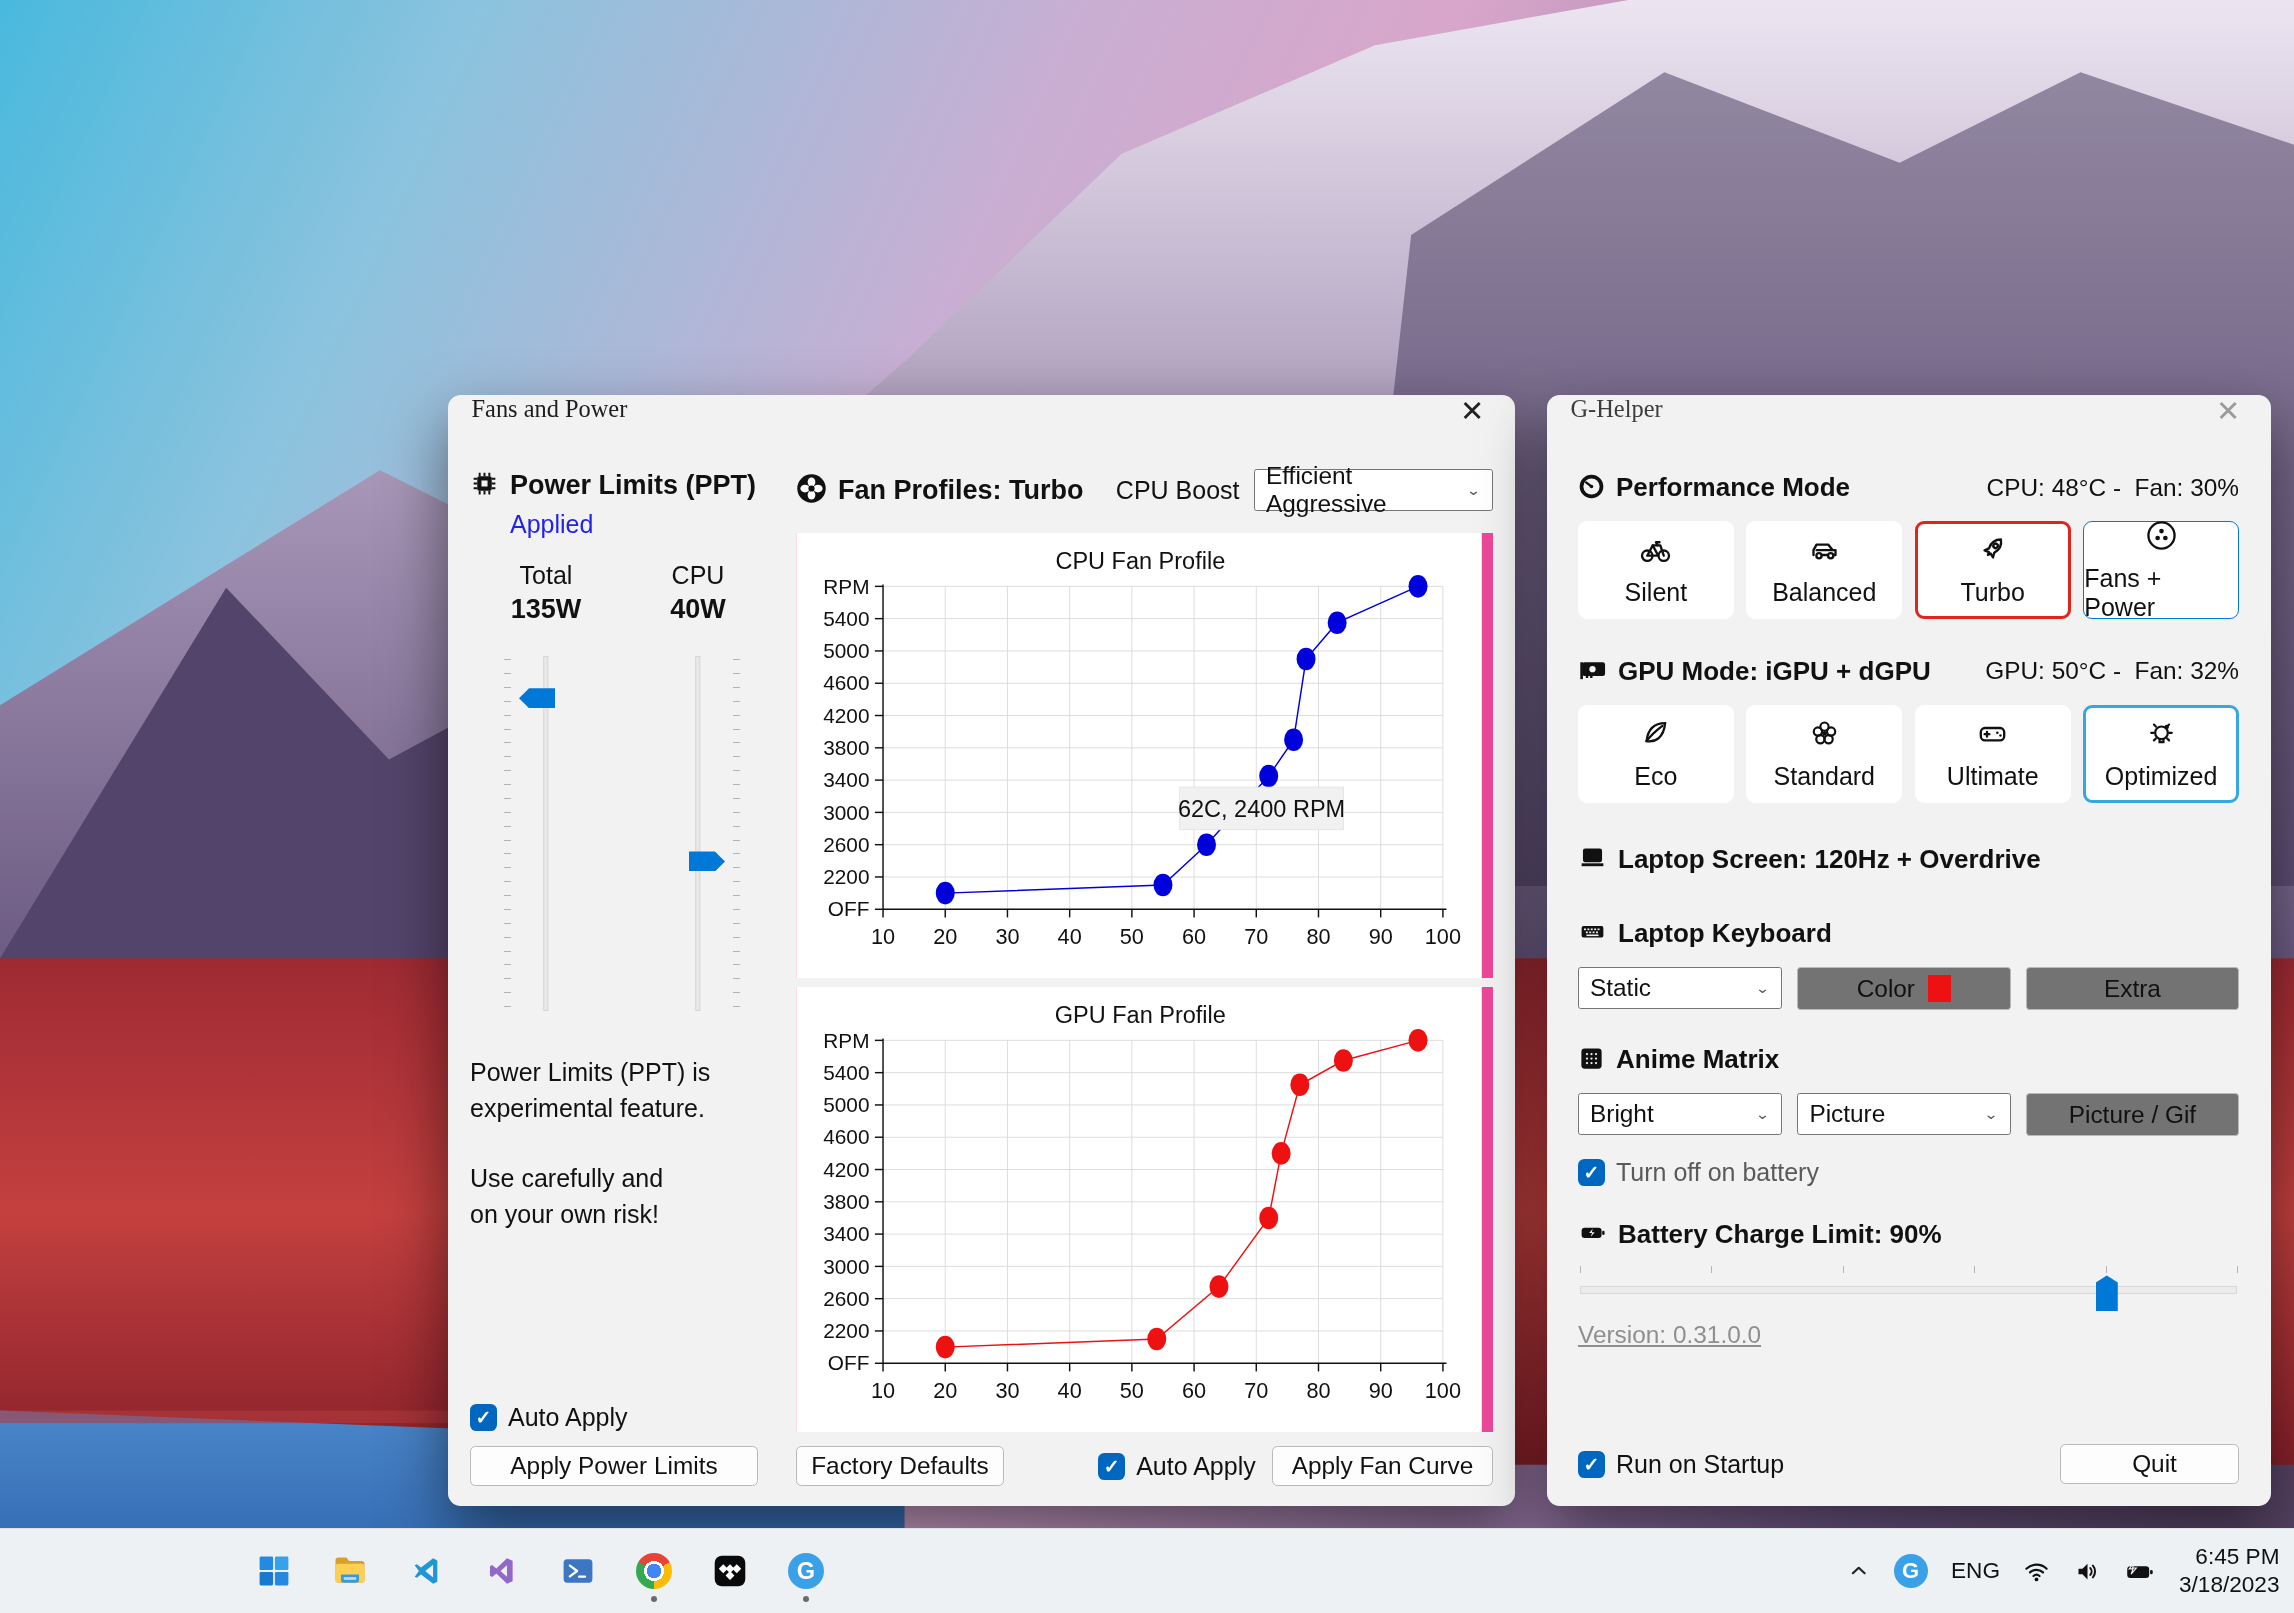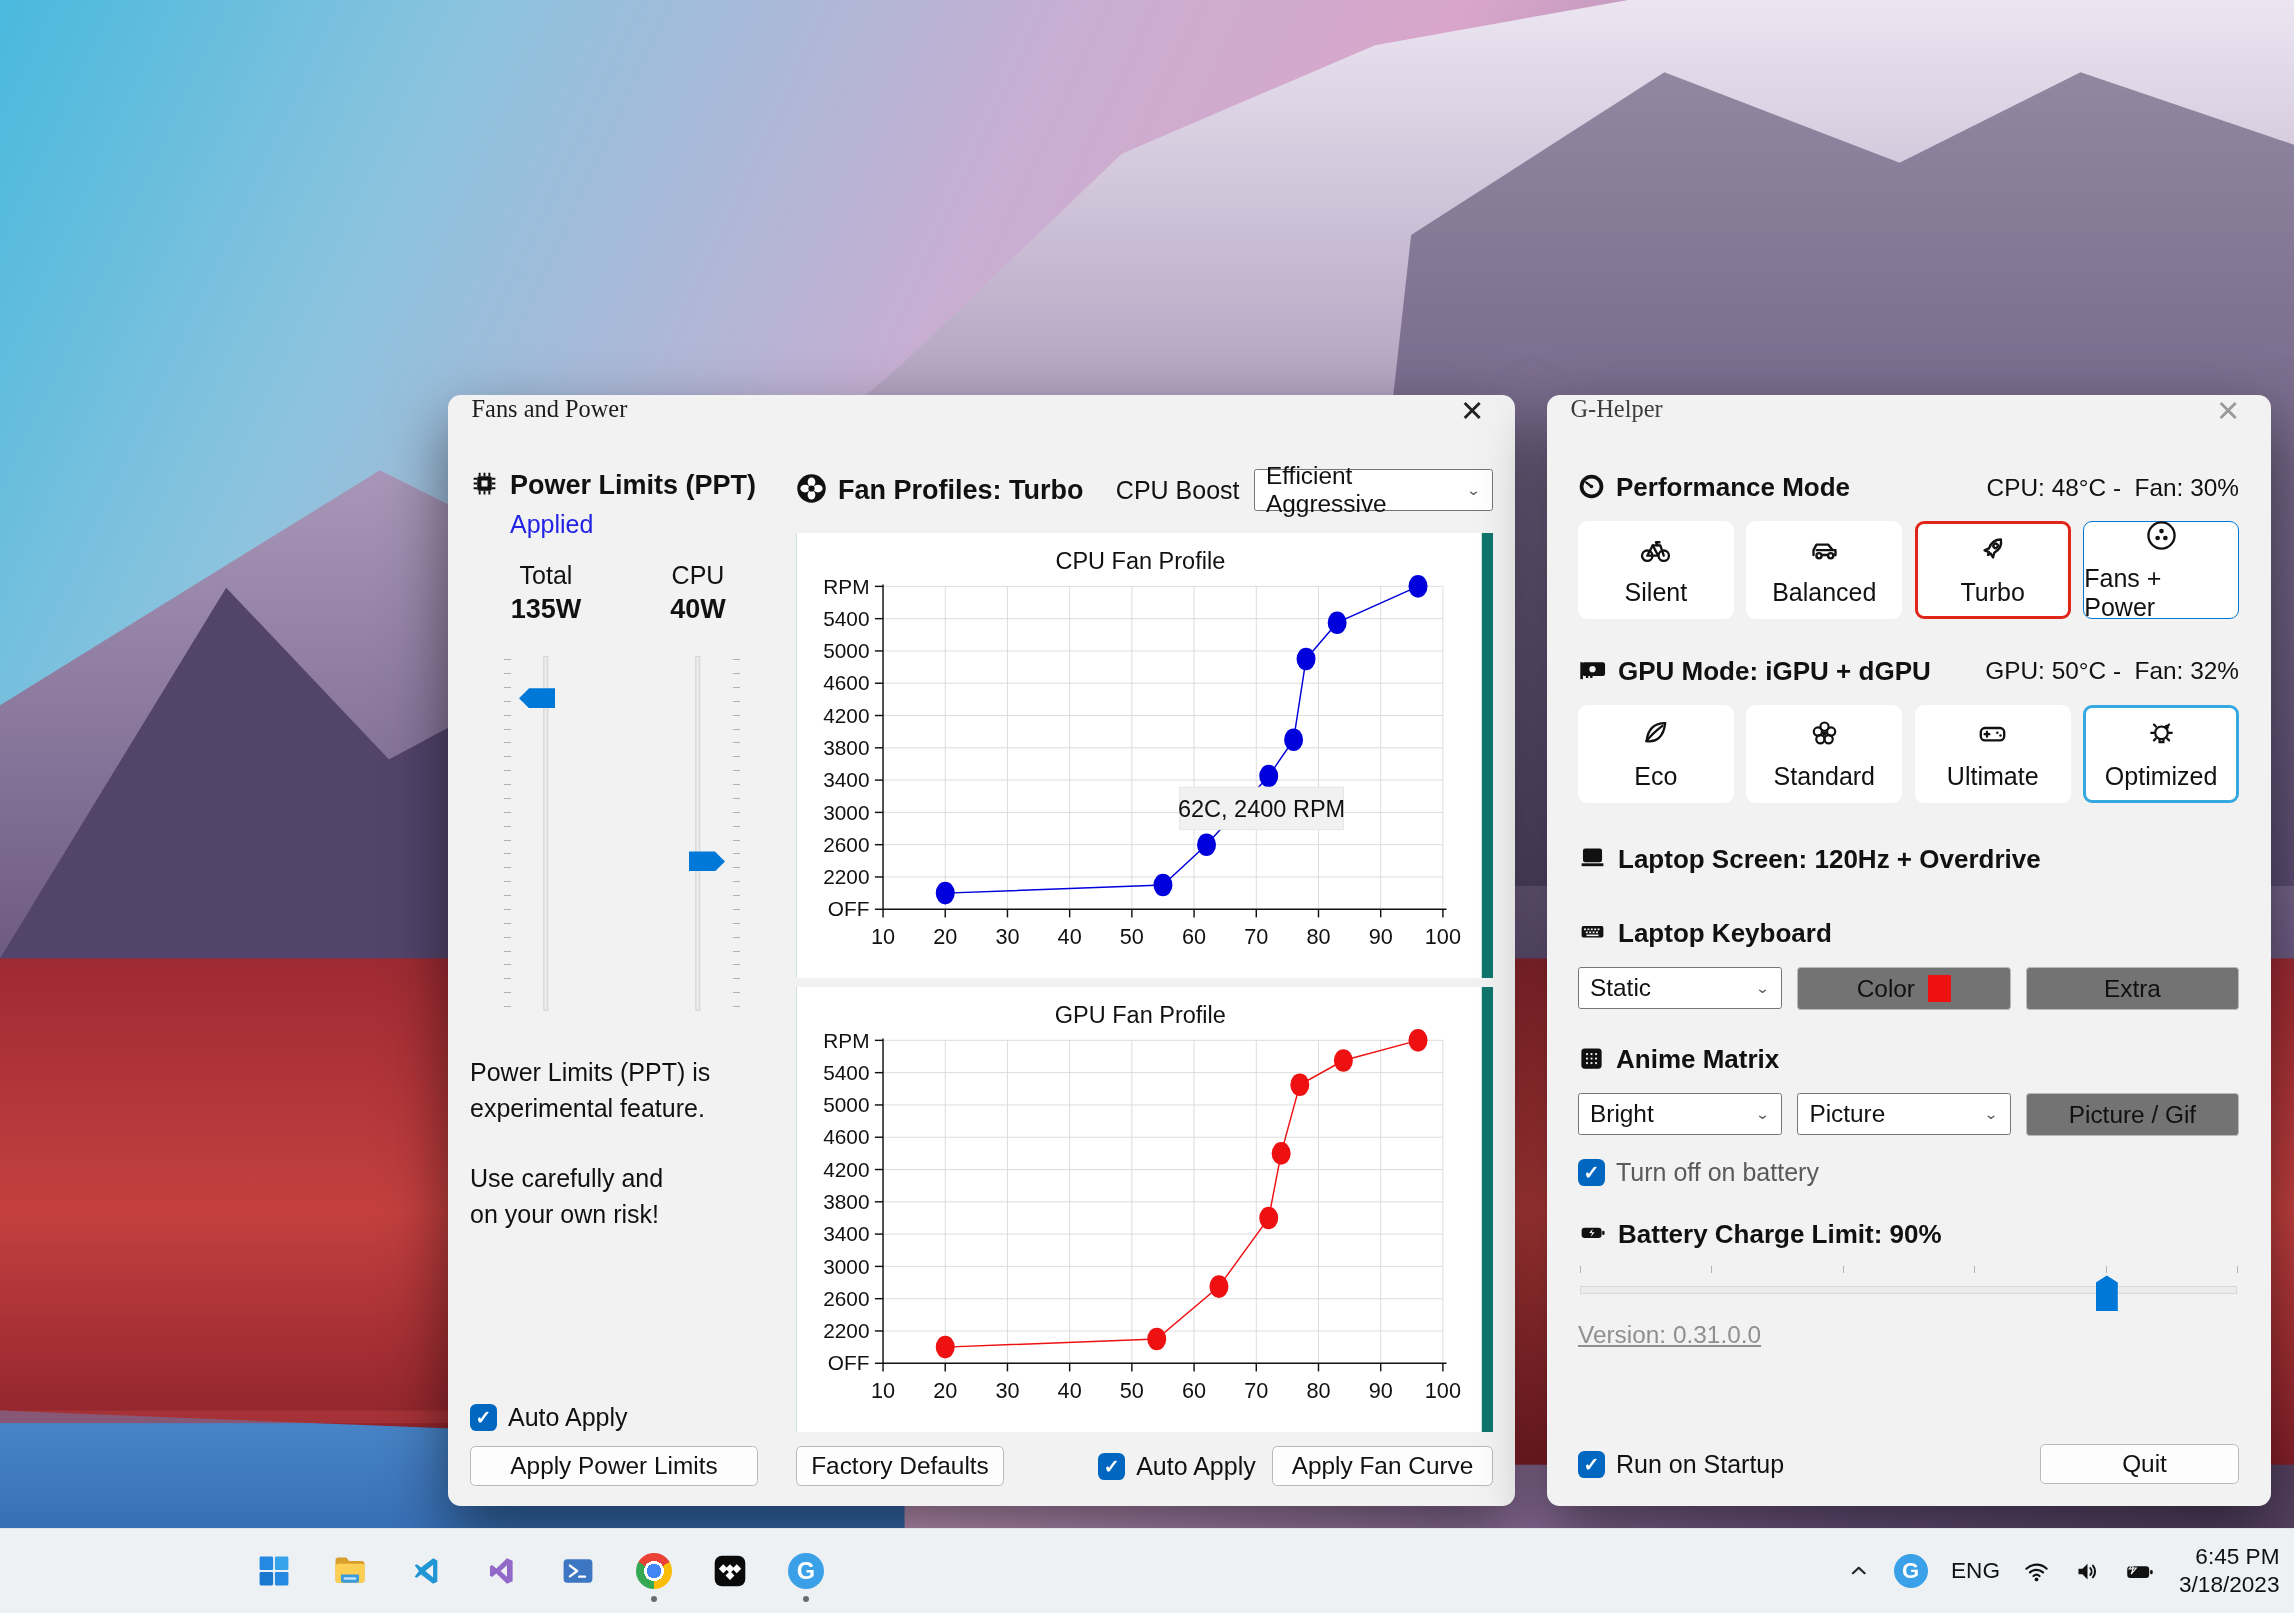--- a/index.html
+++ b/index.html
@@ -57,21 +57,21 @@
     font-family:"Liberation Sans",sans-serif; }
   .left-bottom { margin-top:auto; }
   .left-bottom .btn { width:288px; margin-top:14.5px; }
   .fp-header { display:flex; align-items:center; margin-top:22px; }
   .boost { margin-left:auto; display:flex; align-items:center; gap:14.5px; }
   .boost-lbl { font-size:25px; }
   .select { background:#fff; border:0.9px solid #767676; border-radius:2.7px; height:42px;
     display:flex; align-items:center; padding:0 11px; font-size:24.4px; }
   .select .chev { margin-left:auto; color:#5a5a5a; font-size:18px; transform:scaleY(.8); }
   .boost .select { width:239px; }
-  .chart-panel { background:#0f766e; width:100%; height:445px; margin-top:22px; }
+  .chart-panel { background:#ec4899; width:100%; height:445px; margin-top:22px; }
   .chart-panel + .chart-panel { margin-top:9px; }
   .fans-bottom { display:flex; align-items:center; margin-top:auto; }
   .fans-bottom .btn-fd { width:208px; }
   .fans-bottom .chk-row { margin-left:auto; }
   .fans-bottom .btn-afc { width:221px; margin-left:16.3px; }
 
   
   .gh-body { flex:1; display:flex; flex-direction:column; padding:0 32px 22px 31px; }
   .gh-sect-head { display:flex; align-items:center; gap:11px; margin-top:25px; }
   .gh-sect-title { font-size:26px; font-weight:bold; }
@@ -96,21 +96,21 @@
   .gh-chk .chk-lbl { color:#5a5a5a; }
   .bslider { position:relative; height:42px; margin-top:12.7px; }
   .btrack { position:absolute; left:1.8px; right:1.8px; top:23.5px; height:8.1px;
     background:#ececec; border:0.9px solid #d8d8d8; }
   .bticks { position:absolute; left:1.8px; right:1.8px; top:3.6px; height:7.2px; }
   .bticks i { position:absolute; width:0.9px; height:7.2px; background:#b3b3b3; }
   .bthumb { position:absolute; top:12.7px; width:22px; height:36px; background:#0078d7;
     clip-path:polygon(50% 0, 100% 20%, 100% 100%, 0 100%, 0 20%); }
   .version { font-size:24.4px; color:#8f8f8f; text-decoration:underline; margin-top:16.3px; }
   .gh-bottom { margin-top:auto; display:flex; align-items:center; }
-  .gh-bottom .btn { width:199px; margin-left:auto;padding-left:10px; }
+  .gh-bottom .btn { width:179px; margin-left:auto;padding-left:10px; }
 
   
   .taskbar { position:absolute; left:0; right:0; bottom:0; height:85px;
     background:#eef1f4; border-top:0.9px solid rgba(0,0,0,.05);
     display:flex; align-items:center; }
   .tb-apps { position:absolute; left:246px; top:0; bottom:0; display:flex;
     align-items:center; gap:20px; }
   .tb-app { width:56px; height:67px; display:flex; flex-direction:column;
     align-items:center; justify-content:center; border-radius:7.2px; position:relative; }
   .tb-dot { position:absolute; bottom:2.7px; width:6.3px; height:6.3px; border-radius:3.6px;

